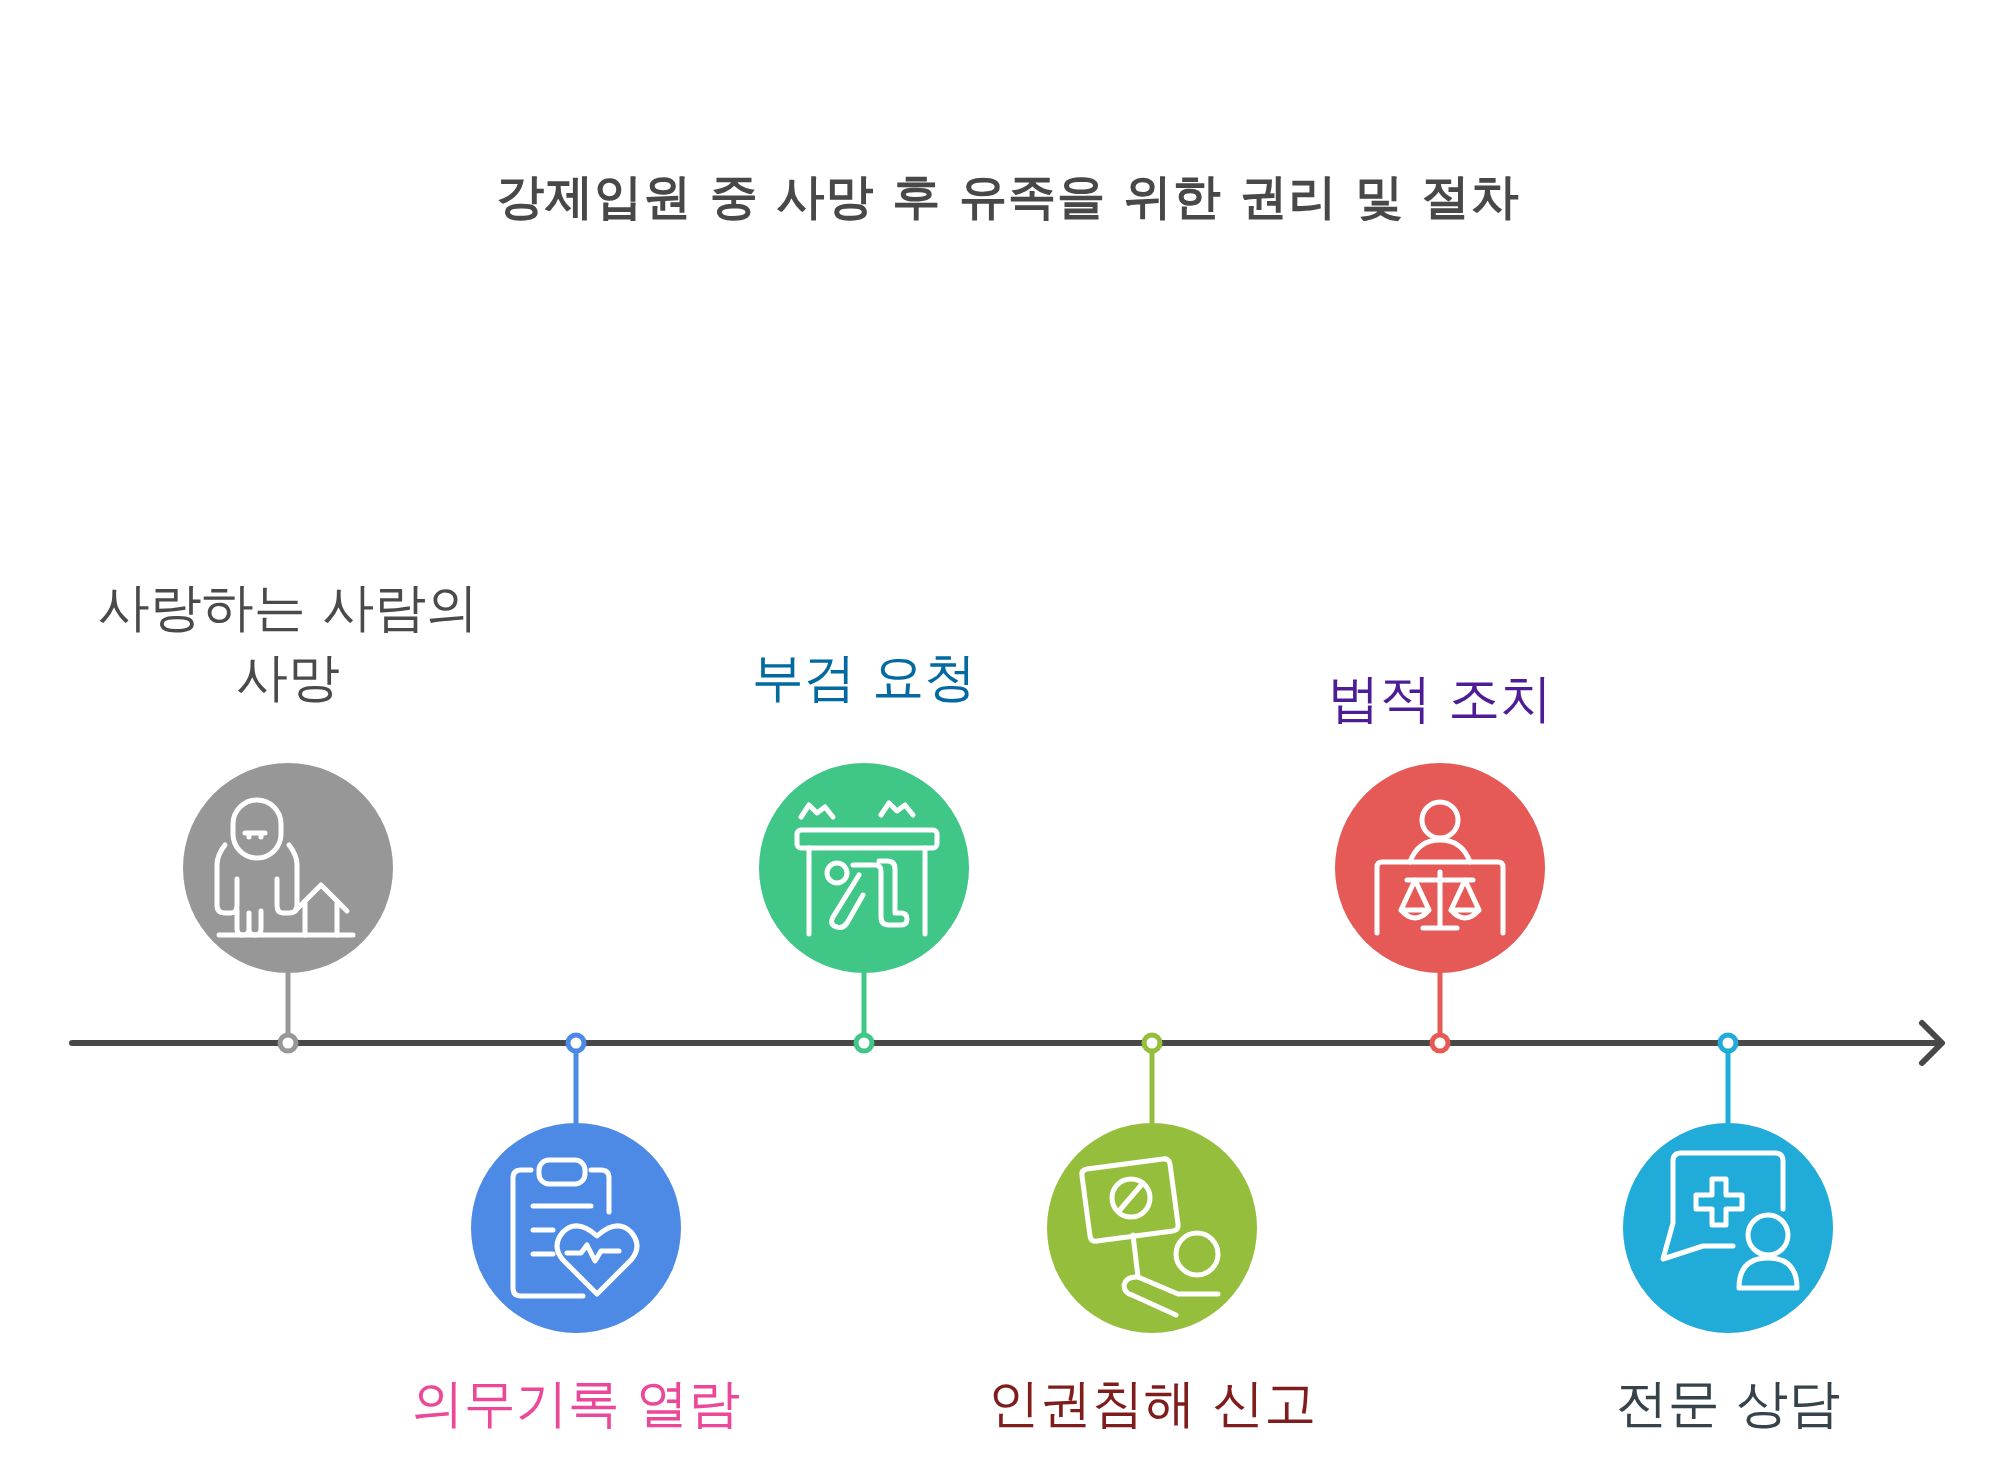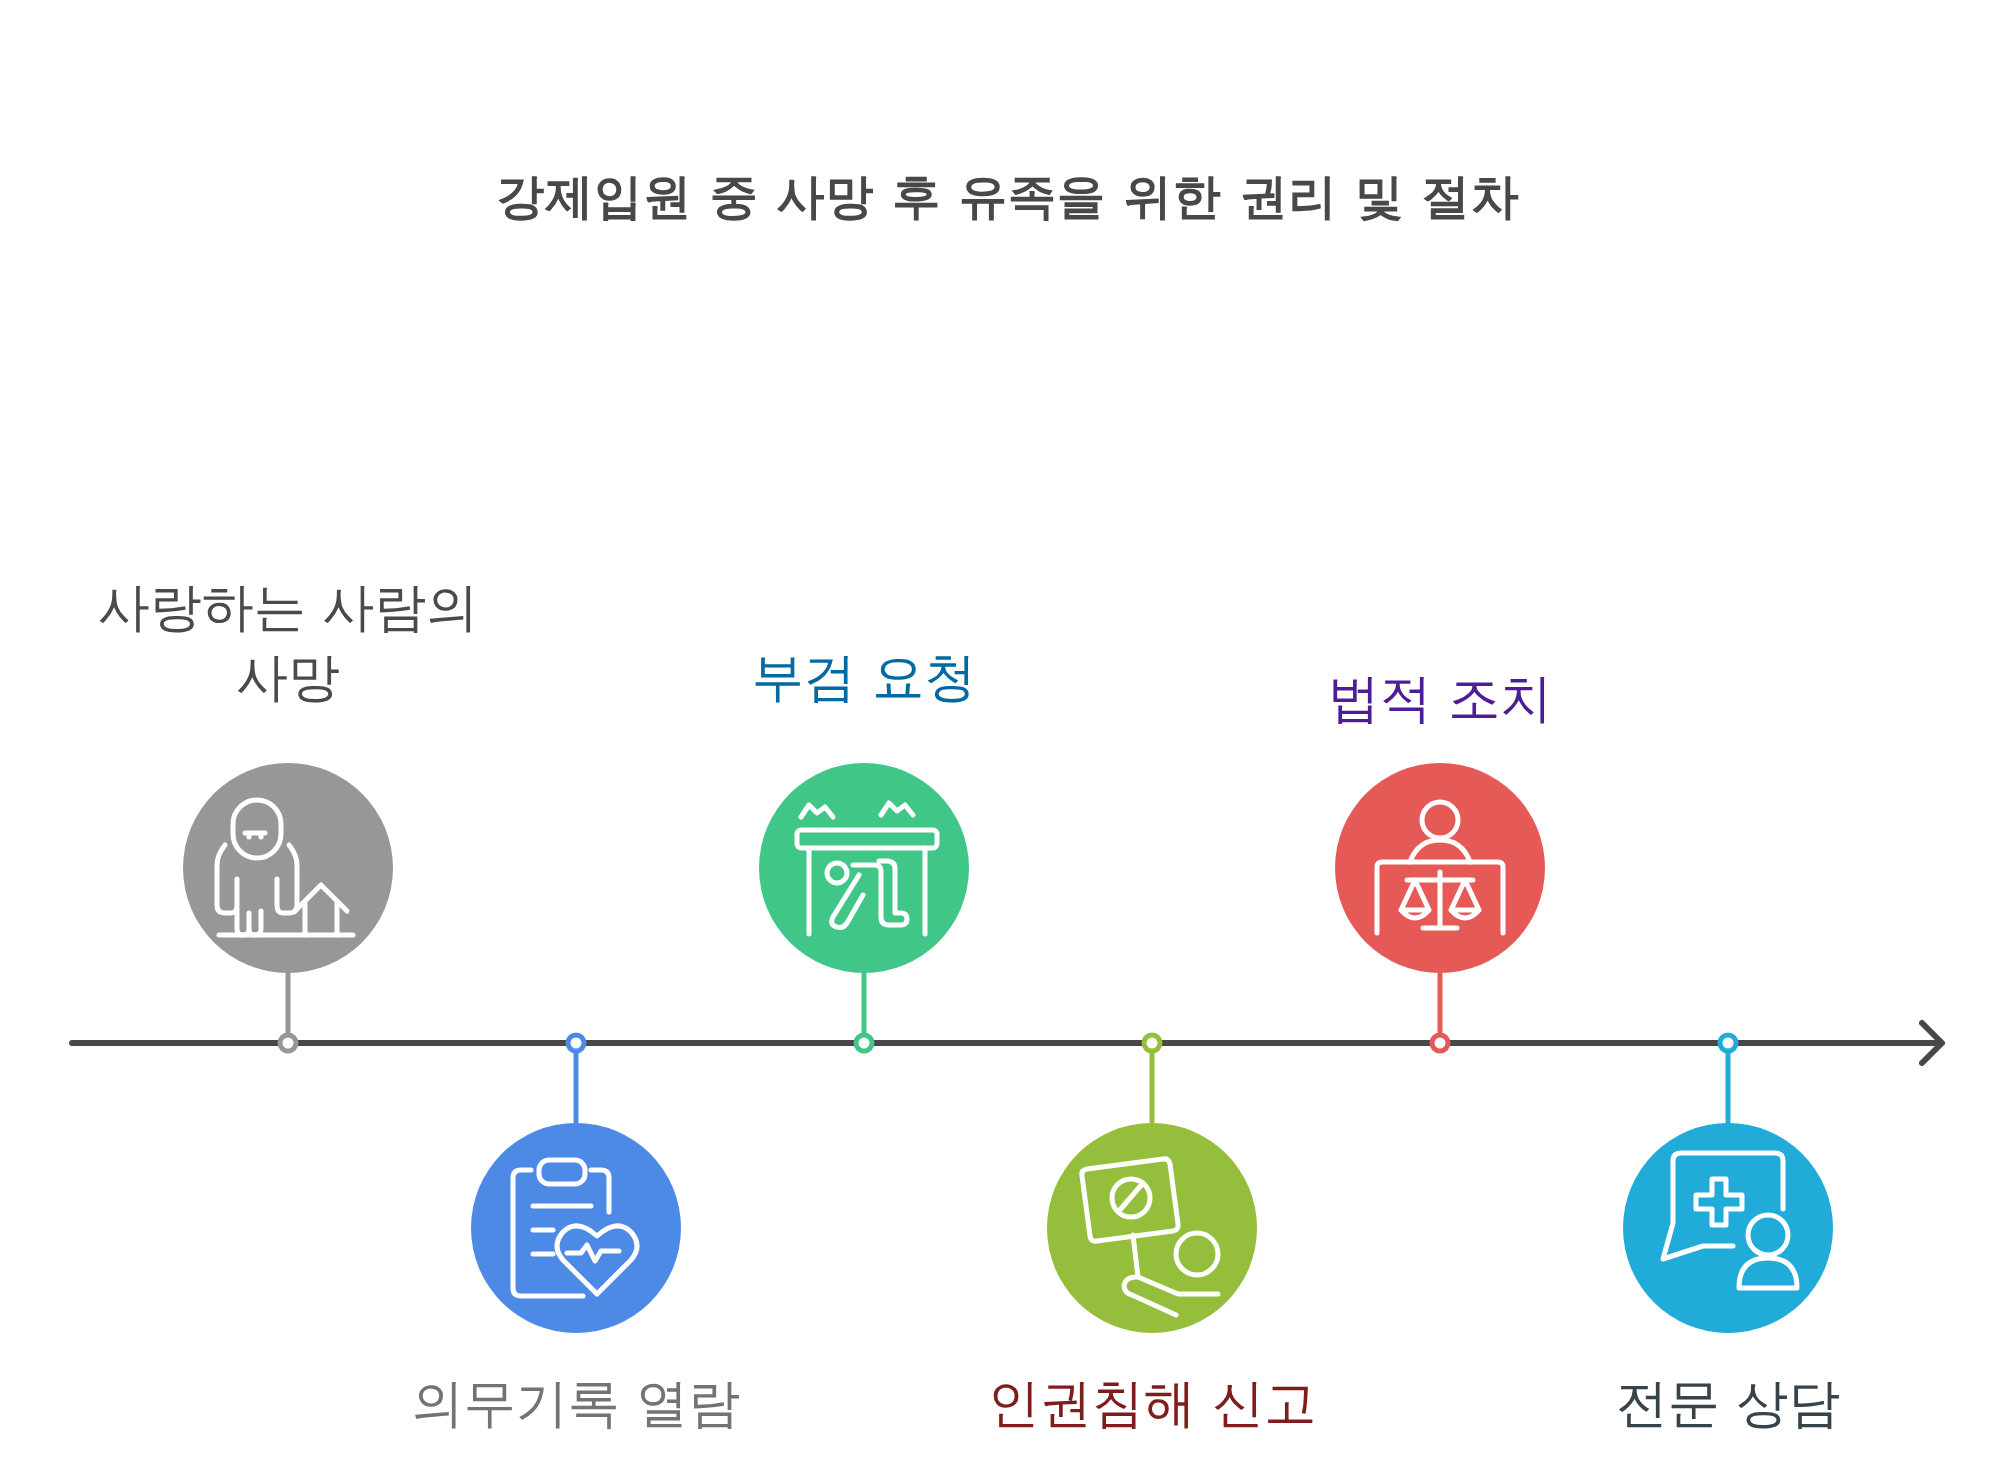--- a/index.html
+++ b/index.html
@@ -59,21 +59,21 @@
     <g fill="none" stroke="#fff" stroke-width="5" stroke-linecap="round" stroke-linejoin="round">
       <path d="M60 47 h-10 q-8 0 -8 8 v110 q0 8 8 8 h62"></path>
       <path d="M120 47 h10 q8 0 8 8 v34"></path>
       <rect x="68" y="37" width="46" height="24" rx="10"></rect>
       <path d="M62 83 h58 M62 107 h20 M62 131 h20"></path>
       <path d="M126 171 l-34 -34 q-12 -14 0 -28 q14 -14 34 4 q20 -18 34 -4 q12 14 0 28 z"></path>
       <path d="M96 130 h14 l6 -8 l8 16 l6 -10 h18"></path>
     </g>
   </svg>
 </div>
-<div class="label" style="left:276px; top:1368px; color:#737373;">의무기록 열람</div>
+<div class="label" style="left:276px; top:1368px; color:#ec4899;">의무기록 열람</div>
 
 <div class="label" style="left:564px; top:642px; color:#0369a1;">부검 요청</div>
 <div class="node-circle" style="left:759px; top:763px; background:#40c687;">
   <svg viewBox="0 0 210 210">
     <g fill="none" stroke="#fff" stroke-width="5" stroke-linecap="round" stroke-linejoin="round">
       <path d="M42 54 l8 -12 l8 8 l8 -6 l8 10"></path>
       <path d="M122 52 l8 -12 l8 8 l8 -6 l8 10"></path>
       <rect x="38" y="67" width="140" height="18" rx="4"></rect>
       <path d="M50 85 v86 M166 85 v86"></path>
       <circle cx="78" cy="110" r="10"></circle>

